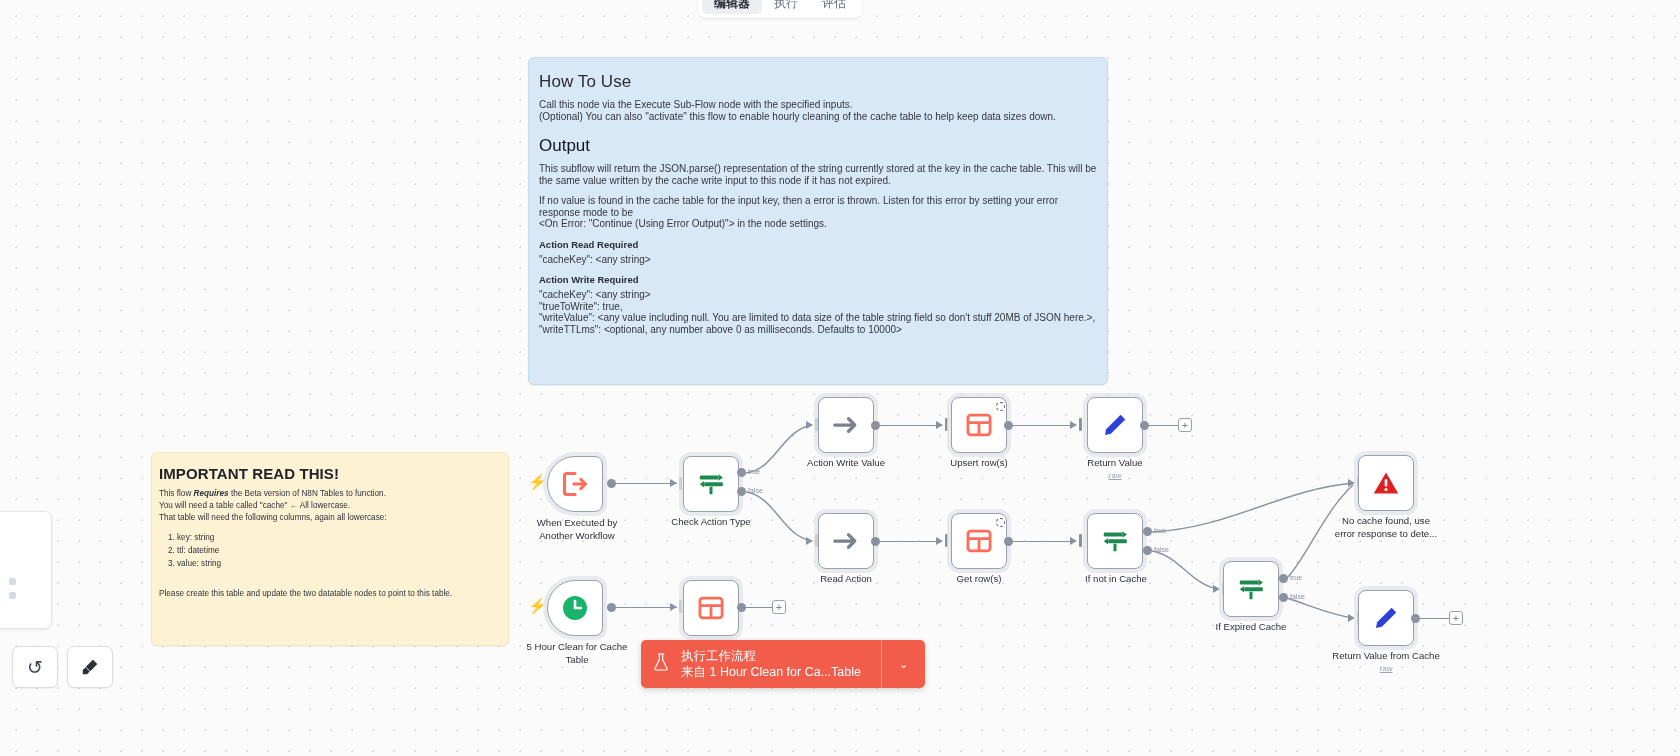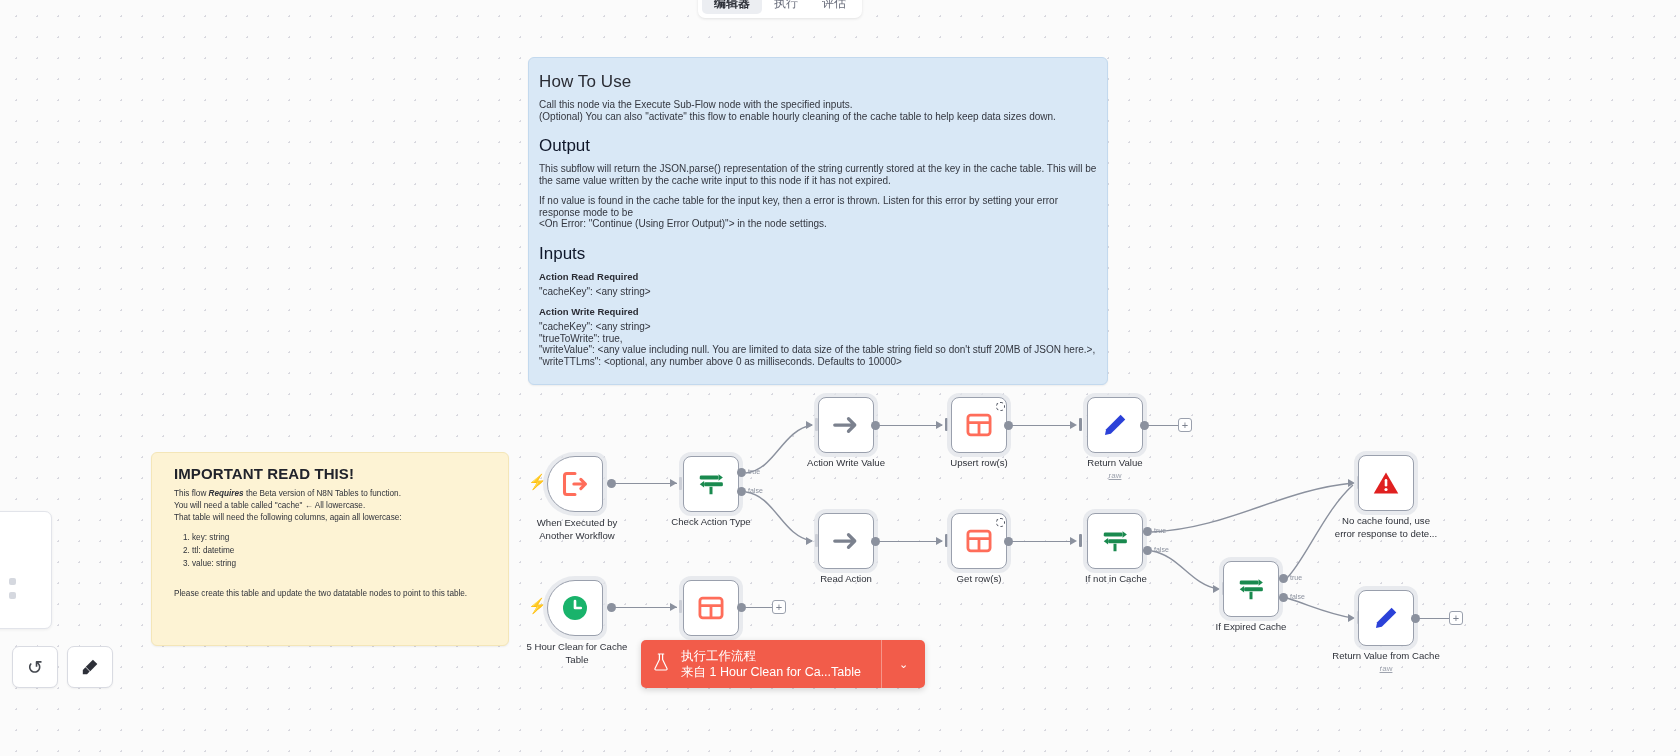--- a/index.html
+++ b/index.html
@@ -53,21 +53,21 @@
     width: 580px; height: 328px;
     background: #d9e8f6;
     border: 1px solid #c3d9ee;
     padding: 14px 10px 10px 10px;
   }
   .sticky-yellow {
     left: 151px; top: 452px;
     width: 358px; height: 194px;
     background: #fdf3d4;
     border: 1px solid #f4e6b8;
-    padding: 12px 10px 10px 22px;
+    padding: 12px 10px 10px 7px;
   }
   .sticky h2 {
     font-size: 17px; font-weight: 400;
     color: #2a2c34; letter-spacing: .1px;
     margin-bottom: 7px;
   }
   .sticky h3 {
     font-size: 17px; font-weight: 400;
     color: #0f172a; margin: 14px 0 7px 0;
   }
@@ -237,21 +237,20 @@
   <div class="sticky sticky-blue">
     <h2>How To Use</h2>
     <p class="tight">Call this node via the Execute Sub-Flow node with the specified inputs.</p>
     <p>(Optional) You can also "activate" this flow to enable hourly cleaning of the cache table to help keep data sizes down.</p>
 
     <h3>Output</h3>
     <p>This subflow will return the JSON.parse() representation of the string currently stored at the key in the cache table. This will be the same value written by the cache write input to this node if it has not expired.</p>
     <p class="tight">If no value is found in the cache table for the input key, then a error is thrown. Listen for this error by setting your error response mode to be</p>
     <p>&lt;On Error: "Continue (Using Error Output)"&gt; in the node settings.</p>
 
-    <h3>Inputs</h3>
     <h4>Action Read Required</h4>
     <p>"cacheKey": &lt;any string&gt;</p>
     <h4>Action Write Required</h4>
     <p class="tight">"cacheKey": &lt;any string&gt;</p>
     <p class="tight">"trueToWrite": true,</p>
     <p class="tight">"writeValue": &lt;any value including null. You are limited to data size of the table string field so don't stuff 20MB of JSON here.&gt;,</p>
     <p class="tight">"writeTTLms": &lt;optional, any number above 0 as milliseconds. Defaults to 10000&gt;</p>
   </div>
 
   <div class="sticky sticky-yellow">

